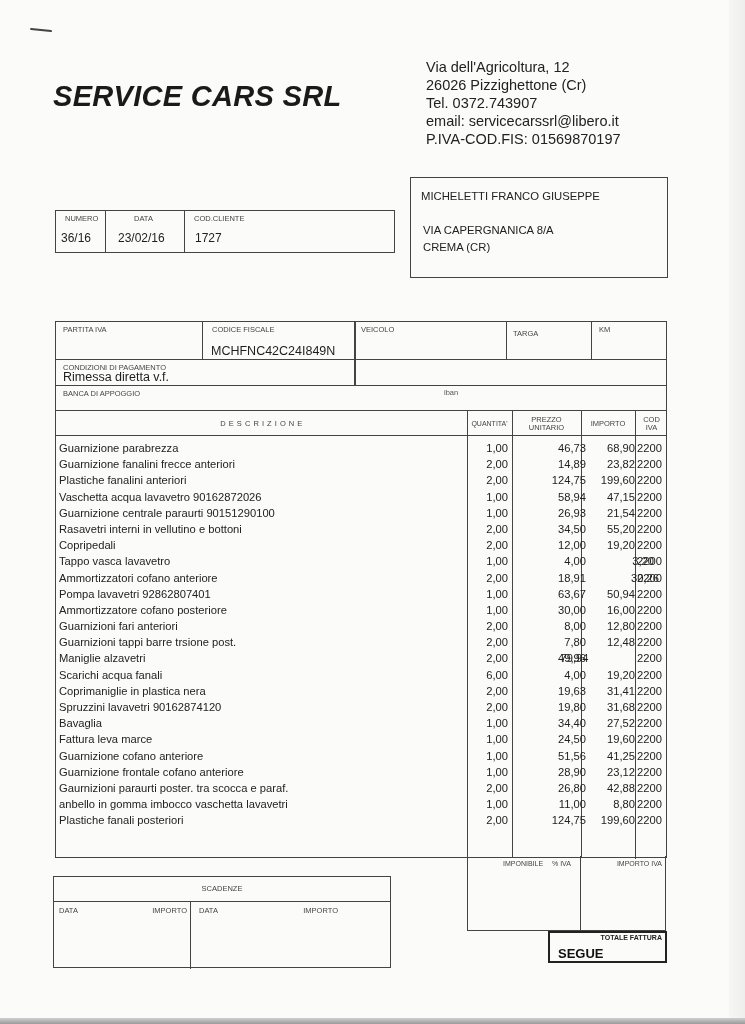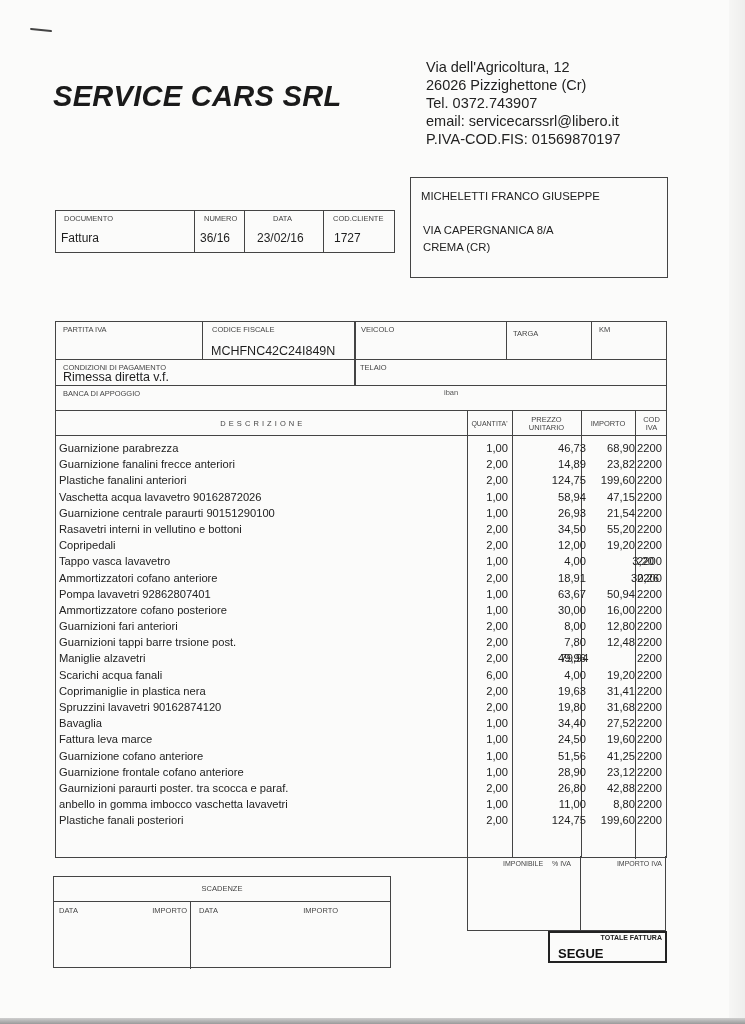--- a/index.html
+++ b/index.html
@@ -92,24 +92,20 @@
 <div class="company-name">SERVICE CARS SRL</div>
 <div class="company-info">
   <div>Via dell'Agricoltura, 12</div>
   <div>26026 Pizzighettone (Cr)</div>
   <div>Tel. 0372.743907</div>
   <div>email: servicecarssrl@libero.it</div>
   <div>P.IVA-COD.FIS: 01569870197</div>
 </div>
 
 <div class="box docinfo">
-  <div class="cell" style="width:139px;">
-    <span class="lbl" style="left:8px;">DOCUMENTO</span>
-    <span class="val" style="left:5px;">Fattura</span>
-  </div>
   <div class="cell" style="width:50px;">
     <span class="lbl" style="left:9px;">NUMERO</span>
     <span class="val" style="left:5px;">36/16</span>
   </div>
   <div class="cell" style="width:79px;">
     <span class="lbl" style="left:28px;">DATA</span>
     <span class="val" style="left:12px;">23/02/16</span>
   </div>
   <div class="cell" style="width:70px;">
     <span class="lbl" style="left:9px;">COD.CLIENTE</span>
@@ -145,23 +141,20 @@
     <div class="hcell" style="left:535px;width:77px;">
       <span class="lbl" style="left:8px;">KM</span>
     </div>
   </div>
   <div class="hrow" style="top:38px;height:26px;">
     <div class="hcell" style="left:0;width:296px;">
       <span class="lbl">CONDIZIONI DI PAGAMENTO</span>
       <span class="val" style="position:absolute;left:7px;top:10px;font-size:12.5px;">Rimessa diretta v.f.</span>
     </div>
     <div class="vline" style="left:298px;border-left-width:2px;"></div>
-    <div class="hcell" style="left:298px;width:314px;">
-      <span class="lbl" style="left:6px;">TELAIO</span>
-    </div>
   </div>
   <div class="hrow" style="top:64px;height:26px;border-bottom:none;">
     <div class="hcell" style="left:0;width:612px;">
       <span class="lbl">BANCA DI APPOGGIO</span>
       <span style="position:absolute;left:388px;top:2px;font-size:7.5px;color:#555;">iban</span>
     </div>
   </div>
 </div>
 
 <div class="box items">

